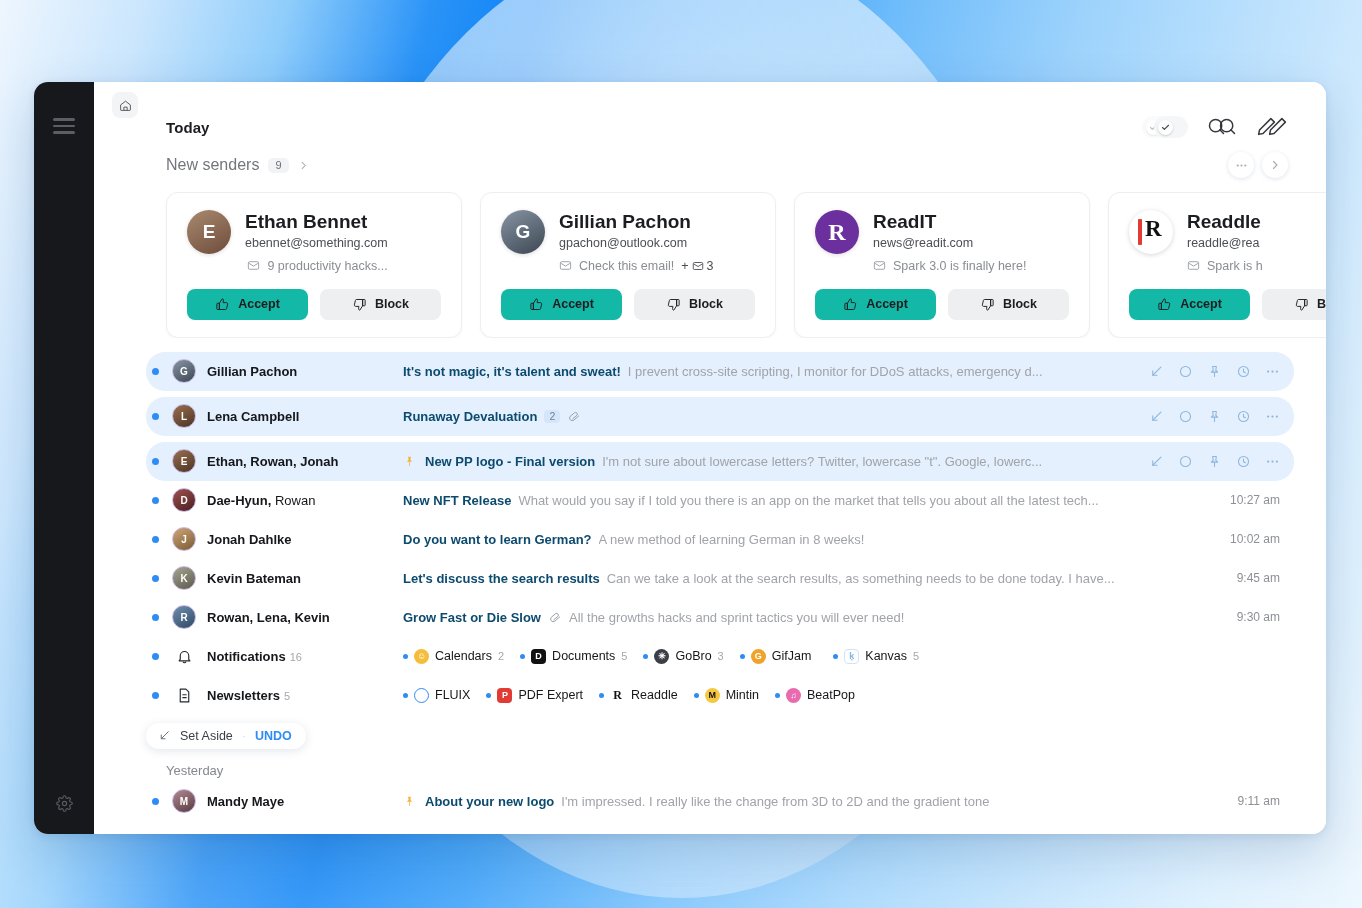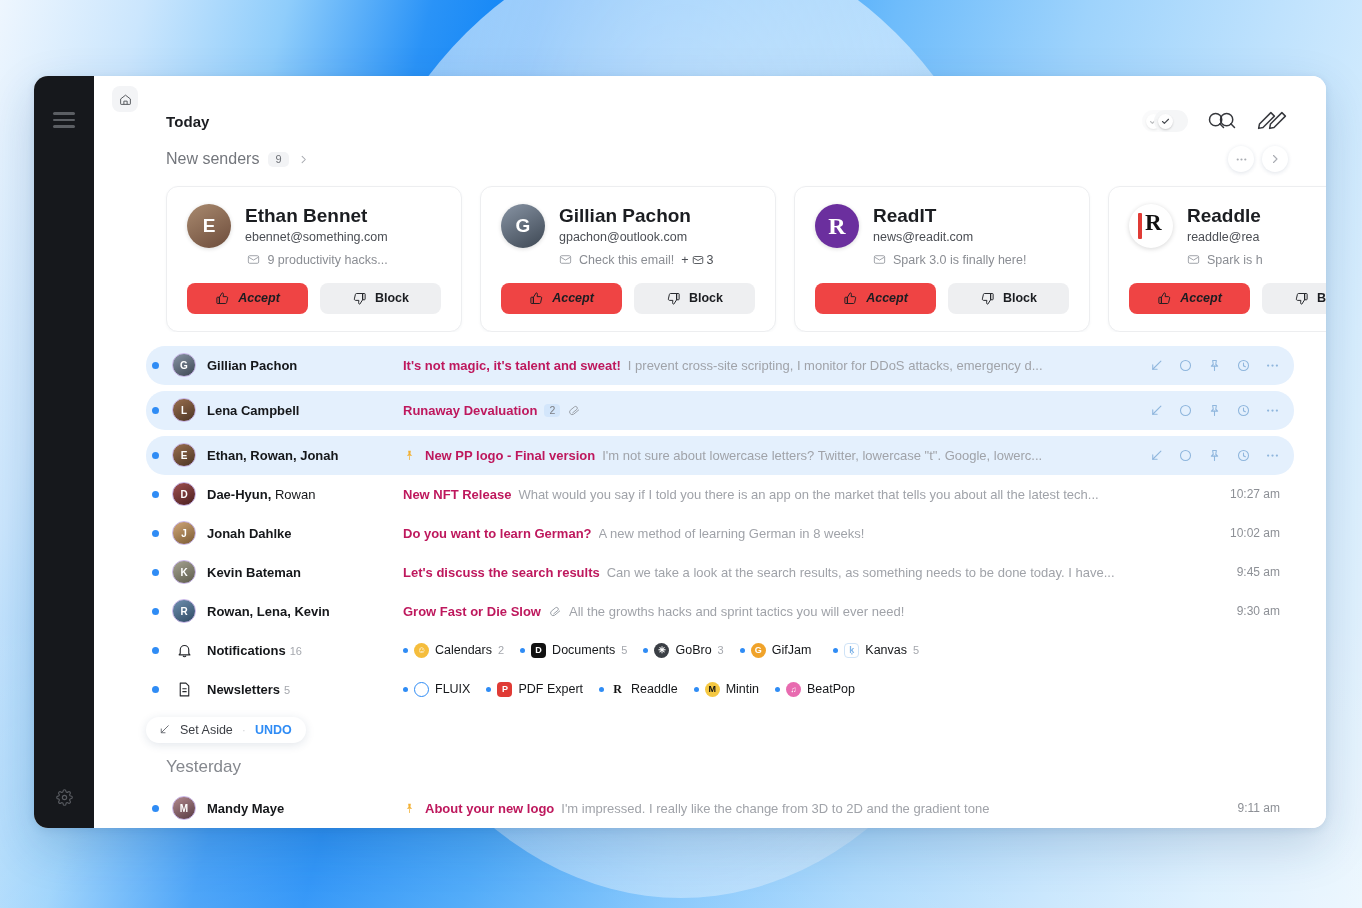--- a/index.html
+++ b/index.html
@@ -31,21 +31,21 @@
   }
   .bg-bottom-wash {
     position: absolute; left: 0; right: 0; bottom: 0; height: 300px;
     background: linear-gradient(to bottom, rgba(255,255,255,0) 0%, rgba(255,255,255,0.18) 100%);
     pointer-events: none;
   }
 
   
   .window {
     position: absolute;
-    left: 34px; top: 76px;
+    left: 34px; top: 82px;
     width: 1292px; height: 752px;
     border-radius: 14px;
     background: #ffffff;
     box-shadow: 0 18px 48px rgba(20,60,110,0.18), 0 2px 8px rgba(20,60,110,0.10);
     overflow: hidden;
     display: flex;
   }
 
   
   .sidebar {
@@ -163,21 +163,21 @@
     margin-top: 9px; font-size: 12.5px; color: #8a8d93; justify-content: flex-end;
   }
   .subj-line .plus { color: #4b4e54; display: flex; align-items: center; gap: 3px; }
   .card-btns { display: flex; gap: 12px; margin-top: 16px; }
   .btn {
     flex: 1; height: 31px; border-radius: 8px; border: none;
     display: flex; align-items: center; justify-content: center; gap: 8px;
     font-size: 12.5px; font-weight: 600; color: #1b1d21;
     cursor: pointer; font-family: inherit;
   }
-  .btn-accept { background: #ef4444; font-style: italic; }
+  .btn-accept { background: #14b8a6; }
   .btn-block { background: #eeeff1; }
 
   
   .list { padding: 14px 0 0 0; flex: 1; min-height: 0; }
   .row {
     display: flex; align-items: center;
     height: 39px;
     margin: 0 32px 0 52px;
     padding: 0 14px 0 0;
     border-radius: 19px;
@@ -206,21 +206,21 @@
     font-size: 13px; font-weight: 700; color: #15171a;
     white-space: nowrap; overflow: hidden; text-overflow: ellipsis;
   }
   .from .light { font-weight: 400; color: #15171a; }
   .from .cnt { font-weight: 400; color: #a4a7ad; font-size: 11px; margin-left: 4px; }
   .msg {
     flex: 1; min-width: 0;
     display: flex; align-items: center; gap: 7px;
     font-size: 13px; white-space: nowrap; overflow: hidden;
   }
-  .subject { font-weight: 600; color: #be185d; flex: 0 0 auto; }
+  .subject { font-weight: 600; color: #0c4a6e; flex: 0 0 auto; }
   .badge-n {
     background: #e9eaec; color: #7b7e84; font-size: 10.5px;
     border-radius: 4px; padding: 1.5px 5px; line-height: 1;
   }
   .row.selected .badge-n { background: #d3e6fb; }
   .preview {
     color: #a0a3a9; overflow: hidden; text-overflow: ellipsis;
     white-space: nowrap; min-width: 0;
   }
   .time { font-size: 12px; color: #8d9096; margin-left: 14px; white-space: nowrap; }
@@ -248,22 +248,22 @@
     display: inline-flex; align-items: center; gap: 9px;
     background: #fff; border-radius: 16px;
     box-shadow: 0 2px 10px rgba(30,60,100,.13);
     padding: 6px 14px 6px 12px;
     font-size: 12.5px; color: #3c3f45;
   }
   .undo-toast .sep { color: #d6d8db; }
   .undo-link { color: #2f8cf5; font-weight: 600; cursor: pointer; }
 
   .day-label {
-    margin: 14px 0 12px 72px;
-    font-size: 17px; color: #85888e;
+    margin: 14px 0 4px 72px;
+    font-size: 13px; color: #85888e;
   }
 </style>
 </head>
 <body>
 
 <div class="bg-circle"></div>
 <div class="bg-bottom-wash"></div>
 
 <div class="window">
 

